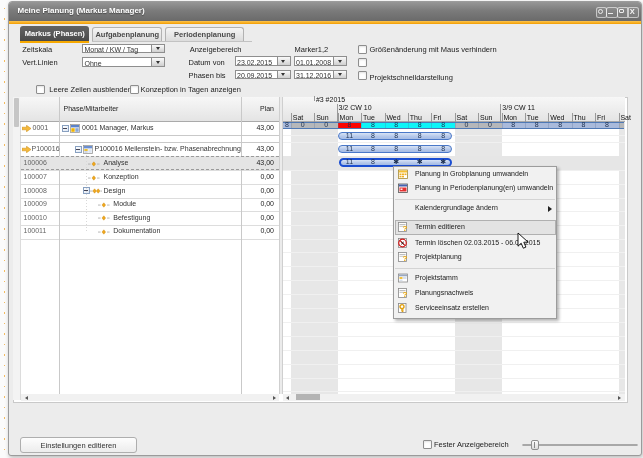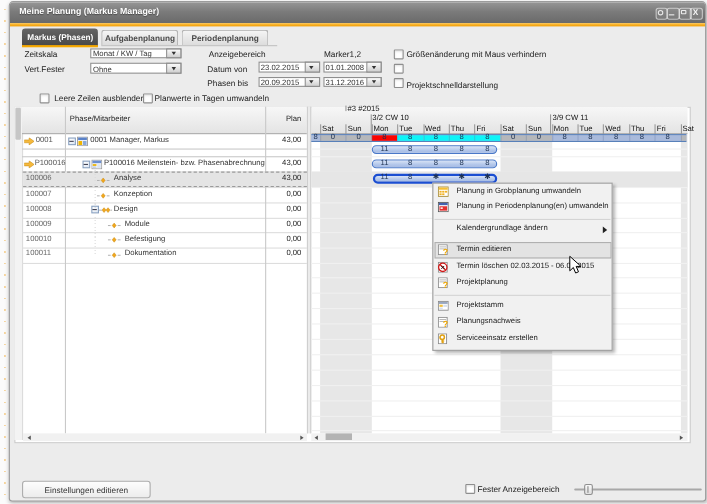--- a/index.html
+++ b/index.html
@@ -24,21 +24,21 @@
 <div class="ab" style="left:0;top:18.5px;width:632px;height:3px;background:linear-gradient(180deg,#fdc44e,#f29d00);"></div>
 <div class="ab" style="left:11.3px;top:24px;width:69.1px;height:15.5px;background:linear-gradient(180deg,#646464,#484848);border-radius:3px 3px 0 0;"></div>
 <div class="t" style="left:11.3px;top:27px;width:69px;text-align:center;font-weight:bold;color:#fff;font-size:7.5px;">Markus (Phasen)</div>
 <div class="ab" style="left:11.3px;top:38.7px;width:69.1px;height:2.2px;background:#f6a800;"></div>
 <div class="ab" style="left:83.4px;top:24.5px;width:69.8px;height:14.5px;background:linear-gradient(180deg,#f5f5f5,#dcdcdc);border:1px solid #b2b2b2;border-bottom:none;border-radius:3px 3px 0 0;box-sizing:border-box;"></div>
 <div class="t" style="left:83.4px;top:27.5px;width:69.8px;text-align:center;font-weight:bold;color:#4a4a4a;font-size:7.5px;">Aufgabenplanung</div>
 <div class="ab" style="left:156.2px;top:24.5px;width:79.1px;height:14.5px;background:linear-gradient(180deg,#f5f5f5,#dcdcdc);border:1px solid #b2b2b2;border-bottom:none;border-radius:3px 3px 0 0;box-sizing:border-box;"></div>
 <div class="t" style="left:156.2px;top:27.5px;width:79.1px;text-align:center;font-weight:bold;color:#4a4a4a;font-size:7.5px;">Periodenplanung</div>
 <div class="ab" style="left:83.4px;top:38.8px;width:160px;height:1px;background:#c2c2c2;"></div>
 <div class="t" style="left:13.2px;top:42.5px;">Zeitskala</div>
-<div class="t" style="left:13.2px;top:56.0px;">Vert.Fester</div>
+<div class="t" style="left:13.2px;top:56.0px;">Vert.Linien</div>
 <div class="t" style="left:180.7px;top:42.5px;">Anzeigebereich</div>
 <div class="t" style="left:285.5px;top:42.5px;">Marker1,2</div>
 <div class="t" style="left:179.5px;top:55.5px;">Datum von</div>
 <div class="t" style="left:179.5px;top:69.0px;">Phasen bis</div>
 <div class="ab" style="left:73px;top:41.5px;width:83px;height:9.5px;background:#fff;border:1px solid #8e8e8e;box-sizing:border-box;"></div>
 <div class="t" style="left:75.5px;top:43.0px;font-size:7px;color:#333;">Monat / KW / Tag</div>
 <div class="ab" style="left:142px;top:41.5px;width:14px;height:9.5px;background:linear-gradient(180deg,#fafafa,#cfcfcf);border:1px solid #8e8e8e;box-sizing:border-box;"></div>
 <div class="ab" style="left:146.5px;top:45.05px;width:0;height:0;border-left:2.8px solid rgba(0,0,0,0);border-right:2.8px solid rgba(0,0,0,0);border-top:3.2px solid #333;"></div>
 <div class="ab" style="left:73px;top:55px;width:83px;height:9.5px;background:#fff;border:1px solid #8e8e8e;box-sizing:border-box;"></div>
 <div class="t" style="left:75.5px;top:56.5px;font-size:7px;color:#333;">Ohne</div>
@@ -61,21 +61,21 @@
 <div class="ab" style="left:324.0px;top:67.5px;width:14px;height:9.5px;background:linear-gradient(180deg,#fafafa,#cfcfcf);border:1px solid #8e8e8e;box-sizing:border-box;"></div>
 <div class="ab" style="left:328.5px;top:71.05px;width:0;height:0;border-left:2.8px solid rgba(0,0,0,0);border-right:2.8px solid rgba(0,0,0,0);border-top:3.2px solid #333;"></div>
 <div class="cb" style="left:349px;top:43px;"></div>
 <div class="t" style="left:360.5px;top:43px;">Größenänderung mit Maus verhindern</div>
 <div class="cb" style="left:349px;top:56px;"></div>
 <div class="cb" style="left:349px;top:69px;"></div>
 <div class="t" style="left:360.5px;top:71px;">Projektschnelldarstellung</div>
 <div class="cb" style="left:26.8px;top:83px;"></div>
 <div class="t" style="left:40.3px;top:83px;">Leere Zeilen ausblenden</div>
 <div class="cb" style="left:121px;top:83px;"></div>
-<div class="t" style="left:131.5px;top:83px;">Planwerte in Tagen umwandeln</div>
+<div class="t" style="left:131.5px;top:83px;">Konzeption in Tagen anzeigen</div>
 </div>
 <div class="ab" style="left:12.5px;top:96.5px;width:613px;height:304.5px;background:#fff;border:1px solid #c9c9c9;"></div>
 <div class="ab" style="left:13px;top:97px;width:6.5px;height:303px;background:#f3f3f3;border-right:1px solid #dcdcdc;"></div>
 <div class="ab" style="left:13.5px;top:98px;width:5.5px;height:29px;background:#c6c6c6;border-radius:1px;"></div>
 <div class="ab" style="left:20px;top:97px;width:259px;height:24.5px;background:linear-gradient(180deg,#f7f7f7,#e4e4e4);border-bottom:1px solid #aaa;box-sizing:border-box;"></div>
 <div class="t" style="left:63.5px;top:104px;color:#222;font-size:7px;">Phase/Mitarbeiter</div>
 <div class="t" style="left:233px;top:104px;width:41px;text-align:right;color:#222;font-size:7px;">Plan</div>
 <div class="ab" style="left:283px;top:97px;width:342px;height:24.5px;background:linear-gradient(180deg,#f7f7f7,#e4e4e4);border-bottom:1px solid #aaa;box-sizing:border-box;"></div>
 <div class="ab" style="left:279px;top:97px;width:4px;height:297px;background:#ebebeb;border-left:1px solid #cfcfcf;border-right:1px solid #cfcfcf;box-sizing:border-box;"></div>
 <div class="ab" style="left:314.4px;top:95.5px;width:1px;height:5px;background:#999;"></div>

